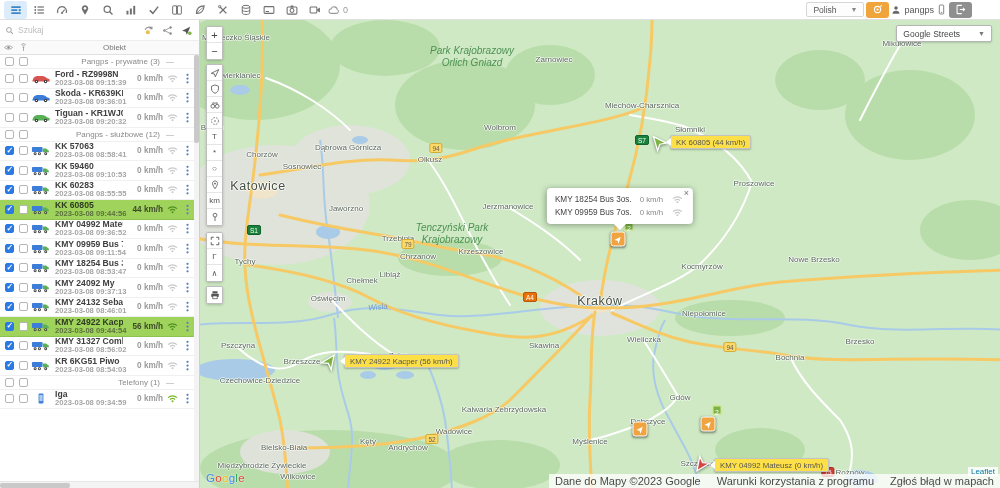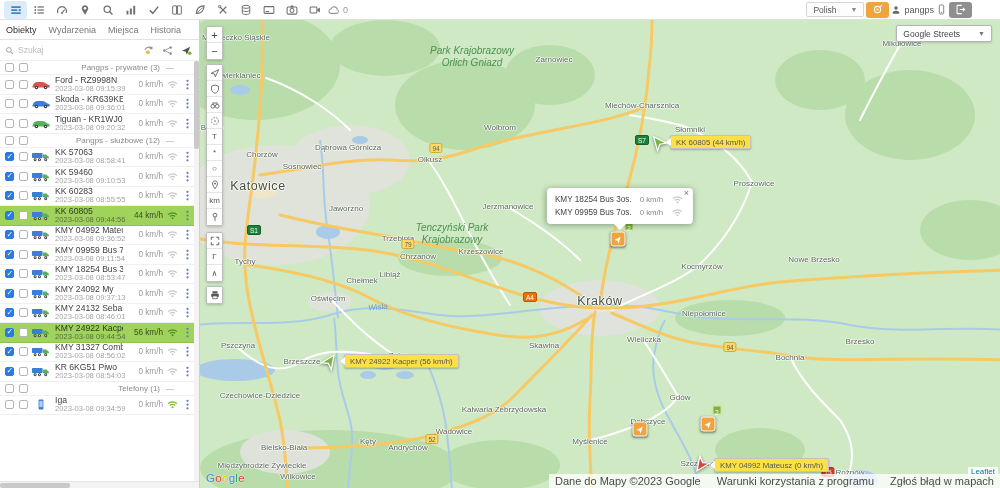--- a/index.html
+++ b/index.html
@@ -45,21 +45,21 @@
   .side-act svg { width:11px; height:11px; }
   .list-header { display:flex; align-items:center; height:14px; background:#fafafa;
                  border-bottom:1px solid #e0e0e0; font-size:8px; color:#777; }
   .col-eye { width:16px; display:flex; justify-content:center; color:#8a8a8a; }
   .col-eye svg { width:9px; height:9px; }
   .col-follow { width:14px; display:flex; justify-content:center; color:#8a8a8a; }
   .col-follow svg { width:9px; height:9px; }
   .col-obj { flex:1; text-align:center; }
   .obj-list { flex:1; position:relative; overflow:hidden; padding-right:5px; }
   .row { display:flex; align-items:center; border-bottom:1px solid #f0f0f0; }
-  .row.item { height:19.5px; }
+  .row.item { height:19.5px;font-weight:bold; }
   .row.group { height:14px; font-size:8px; color:#8a8a8a; padding-right:20px; }
   .row.group .gl { margin-left:auto; }
   .row.group .gm { margin-left:6px; color:#9a9a9a; font-size:8px; }
   .cb { width:9px; height:9px; border:1px solid #b5b5b5; border-radius:2px; background:#fff; margin-left:5px; flex:none; }
   .cb.checked { background:#2a7ae2; border-color:#2a7ae2; position:relative; }
   .cb.checked:after { content:"✓"; position:absolute; top:-1.5px; left:0.5px; color:#fff; font-size:8px; }
   .veh { width:26px; display:flex; justify-content:center; flex:none; }
   .veh svg { height:11px; width:20px; }
   .info { flex:1; min-width:0; line-height:1.08; padding-left:1px; }
   .name { font-size:8.6px; color:#3f3f3f; white-space:nowrap; overflow:hidden; }
@@ -275,26 +275,20 @@
           <svg viewBox="0 0 16 16">
             <path d="M10,2 H4 a1,1 0 0 0 -1,1 v10 a1,1 0 0 0 1,1 h6" fill="none" stroke="currentColor" stroke-width="1.5"></path>
             <line x1="7" y1="8" x2="14" y2="8" stroke="currentColor" stroke-width="1.5"></line>
             <path d="M11.5,5.5 L14,8 L11.5,10.5" fill="none" stroke="currentColor" stroke-width="1.5"></path>
           </svg>
         </div>
     </div>
   </header>
 
   <aside class="sidebar">
-    <nav class="tabs" id="tabs">
-        <div class="tab active">Obiekty</div>
-        <div class="tab">Wydarzenia</div>
-        <div class="tab">Miejsca</div>
-        <div class="tab">Historia</div>
-      </nav>
     <div class="search-row">
       <span class="s-ic" id="search-ic">
           <svg viewBox="0 0 16 16">
             <circle cx="7" cy="7" r="4.2" fill="none" stroke="currentColor" stroke-width="1.6"></circle>
             <line x1="10.2" y1="10.2" x2="14" y2="14" stroke="currentColor" stroke-width="1.8"></line>
           </svg>
         </span>
       <input class="search-input" placeholder="Szukaj" style="">
       <span class="side-act" id="act-0">
           <svg viewBox="0 0 16 16">
@@ -311,20 +305,37 @@
             <line x1="5" y1="7.2" x2="11" y2="4.2" stroke="currentColor" stroke-width="1.2"></line>
             <line x1="5" y1="8.8" x2="11" y2="11.8" stroke="currentColor" stroke-width="1.2"></line>
           </svg>
         </span>
       <span class="side-act" id="act-2">
           <svg viewBox="0 0 16 16">
             <path d="M1.5,8.5 L13.5,2.5 L8.5,14 L6.8,9.8 Z" fill="#555"></path>
             <circle cx="12.8" cy="12" r="2.6" fill="#7cb342"></circle>
           </svg>
         </span>
+    </div>
+    <div class="list-header">
+      <span class="col-eye" id="hdr-eye">
+          <svg viewBox="0 0 16 16">
+            <path d="M1,8 C3.5,4.2 12.5,4.2 15,8 C12.5,11.8 3.5,11.8 1,8 Z" fill="none" stroke="currentColor" stroke-width="1.3"></path>
+            <circle cx="8" cy="8" r="2.1"></circle>
+          </svg>
+        </span>
+      <span class="col-follow" id="hdr-follow">
+          <svg viewBox="0 0 16 16">
+            <path d="M4,3 a5.5,5.5 0 0 1 8,0" fill="none" stroke="currentColor" stroke-width="1.2"></path>
+            <path d="M5.7,5.2 a3,3 0 0 1 4.6,0" fill="none" stroke="currentColor" stroke-width="1.2"></path>
+            <circle cx="8" cy="7.5" r="1.3"></circle>
+            <line x1="8" y1="8.5" x2="8" y2="14" stroke="currentColor" stroke-width="1.3"></line>
+          </svg>
+        </span>
+      <span class="col-obj">Obiekt</span>
     </div>
     <div class="obj-list">
       <div id="rows">
           <div class="row group">
             <span class="cb"></span>
             <span class="cb"></span>
             <span class="gl">Pangps - prywatne (3)</span>
             <span class="gm">—</span>
           </div>
           <div class="row item">
@@ -1003,21 +1014,21 @@
         <div class="town" style="left: 480px; top: 377px;">Gdów</div>
         <div class="town" style="left: 448px; top: 401px;">Dobczyce</div>
         <div class="town" style="left: 390px; top: 421px;">Myślenice</div>
         <div class="town" style="left: 344px; top: 325px;">Skawina</div>
         <div class="town" style="left: 304px; top: 389px;">Kalwaria Zebrzydowska</div>
         <div class="town" style="left: 254px; top: 411px;">Wadowice</div>
         <div class="town" style="left: 198px; top: 335px;">Zator</div>
         <div class="town" style="left: 208px; top: 427px;">Andrychów</div>
         <div class="town" style="left: 168px; top: 421px;">Kęty</div>
         <div class="town" style="left: 84px; top: 427px;">Bielsko-Biała</div>
-        <div class="town" style="left: 60px; top: 375px;">Czechowice-Dziedzice</div>
+        <div class="town" style="left: 60px; top: 360px;">Czechowice-Dziedzice</div>
         <div class="town" style="left: 38px; top: 325px;">Pszczyna</div>
         <div class="town" style="left: 102px; top: 341px;">Brzeszcze</div>
         <div class="town" style="left: 62px; top: 445px;">Międzybrodzie Żywieckie</div>
         <div class="town" style="left: 702px; top: 23px;">Mikułowice</div>
         <div class="town" style="left: 98px; top: 456px;">Wilkowice</div>
         <div class="park" style="left: 272px; top: 36px;">Park Krajobrazowy<br>Orlich Gniazd</div>
         <div class="park" style="left: 252px; top: 213px;">Tenczyński Park<br>Krajobrazowy</div>
         <div class="wlabel" style="left: 178px; top: 287px;">Wisła</div>
         <div class="badge" style="left: 236px; top: 128px;">94</div>
         <div class="badge" style="left: 208px; top: 224px;">79</div>

